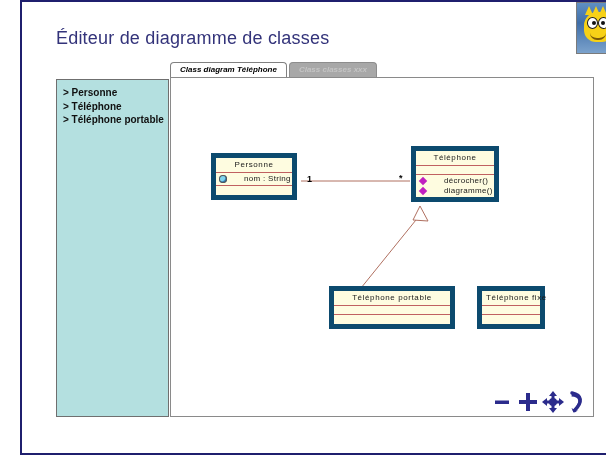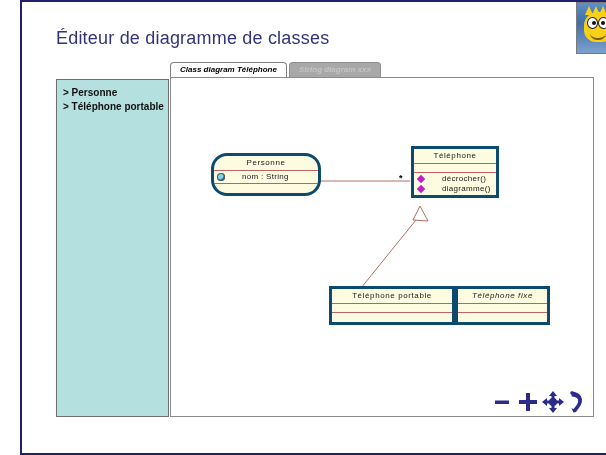--- a/index.html
+++ b/index.html
@@ -157,21 +157,21 @@
     background: #ffffff;
     border: 1px solid #8a8a8a;
     box-sizing: border-box;
     overflow: hidden;
   }
 
   
   .uml-class {
     position: absolute;
     background: #fefce0;
-    border: 3px solid #0c4a6e;
+    border: 5px solid #0c4a6e;
     box-sizing: border-box;
     font-size: 8px;
     color: #1a1a1a;
   }
   .uml-name {
     text-align: center;
     padding: 2px 4px 3px;
     border-bottom: 1px solid #c06060;
     letter-spacing: 0.6px;
     white-space: nowrap;
@@ -256,42 +256,43 @@
     <div class="bart-head"></div>
     <div class="eye l"></div>
     <div class="eye r"></div>
     <div class="pupil l"></div>
     <div class="pupil r"></div>
     <div class="mouth"></div>
   </div>
 
   <div id="tabbar">
     <div class="tab active">Class diagram Téléphone</div>
-    <div class="tab inactive">String diagram xxx</div>
+    <div class="tab inactive">Class classes xxx</div>
   </div>
 
   <div id="sidebar">
     <div class="side-item">&gt; Personne</div>
+    <div class="side-item">&gt; Téléphone</div>
     <div class="side-item">&gt; Téléphone portable</div>
   </div>
 
   <div id="canvas">
 
     <svg width="424" height="340" style="position:absolute;left:0;top:0;">
 
       <line x1="130" y1="103" x2="239" y2="103" stroke="#b07060" stroke-width="1"></line>
 
       <line x1="190" y1="210" x2="249" y2="137" stroke="#b07060" stroke-width="1"></line>
       <polygon points="249,128 242,142 257,143" fill="#ffffff" stroke="#b07060" stroke-width="1"></polygon>
     </svg>
 
     <div class="mult" style="left:136px; top:96px;">1</div>
     <div class="mult" style="left:228px; top:95px;">*</div>
 
-    <div class="uml-class" style="left:40px; top:75px; width:110px;border-radius:16px;">
+    <div class="uml-class" style="left:40px; top:75px; width:86px;">
       <div class="uml-name">Personne</div>
       <div class="uml-compartment">
         <div class="member">
           <span class="ico attr"></span>
           <span>nom : String</span>
         </div>
       </div>
       <div class="uml-compartment"></div>
     </div>
 
@@ -309,21 +310,21 @@
         </div>
       </div>
     </div>
 
     <div class="uml-class" style="left:158px; top:208px; width:126px;">
       <div class="uml-name">Téléphone portable</div>
       <div class="uml-compartment"></div>
       <div class="uml-compartment"></div>
     </div>
 
-    <div class="uml-class" style="left:284px; top:208px; width:95px;font-style:italic;">
+    <div class="uml-class" style="left:306px; top:208px; width:68px;">
       <div class="uml-name">Téléphone fixe</div>
       <div class="uml-compartment"></div>
       <div class="uml-compartment"></div>
     </div>
 
   </div>
 
   <div id="toolbar">
 
     <div class="tool-btn">

